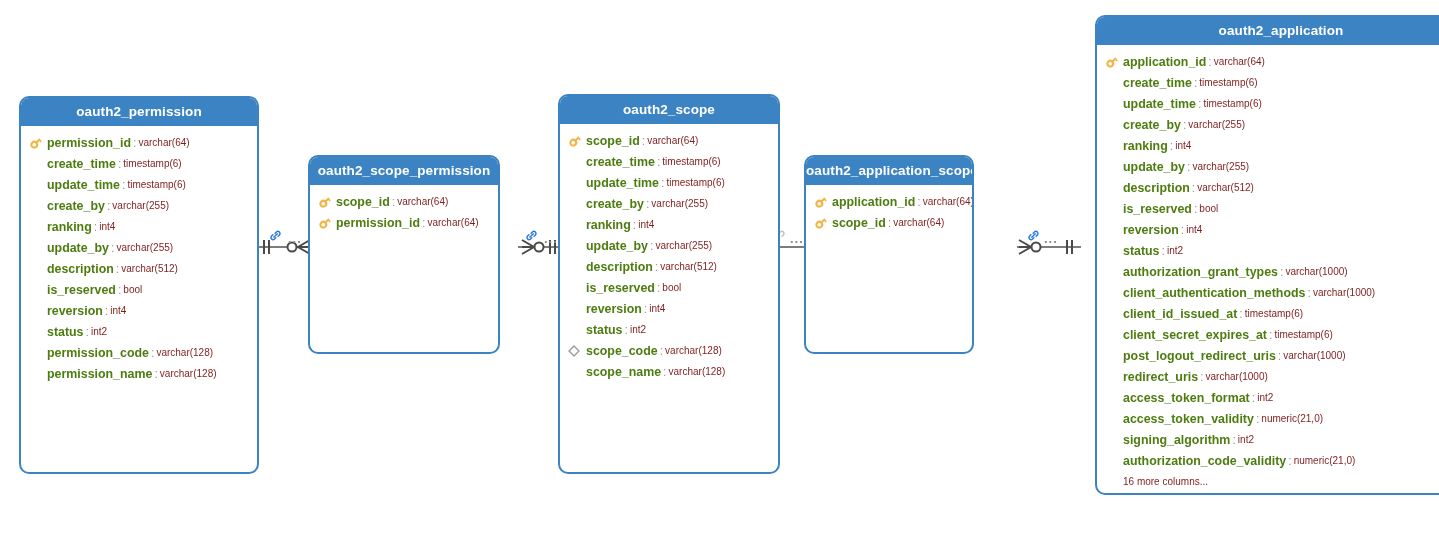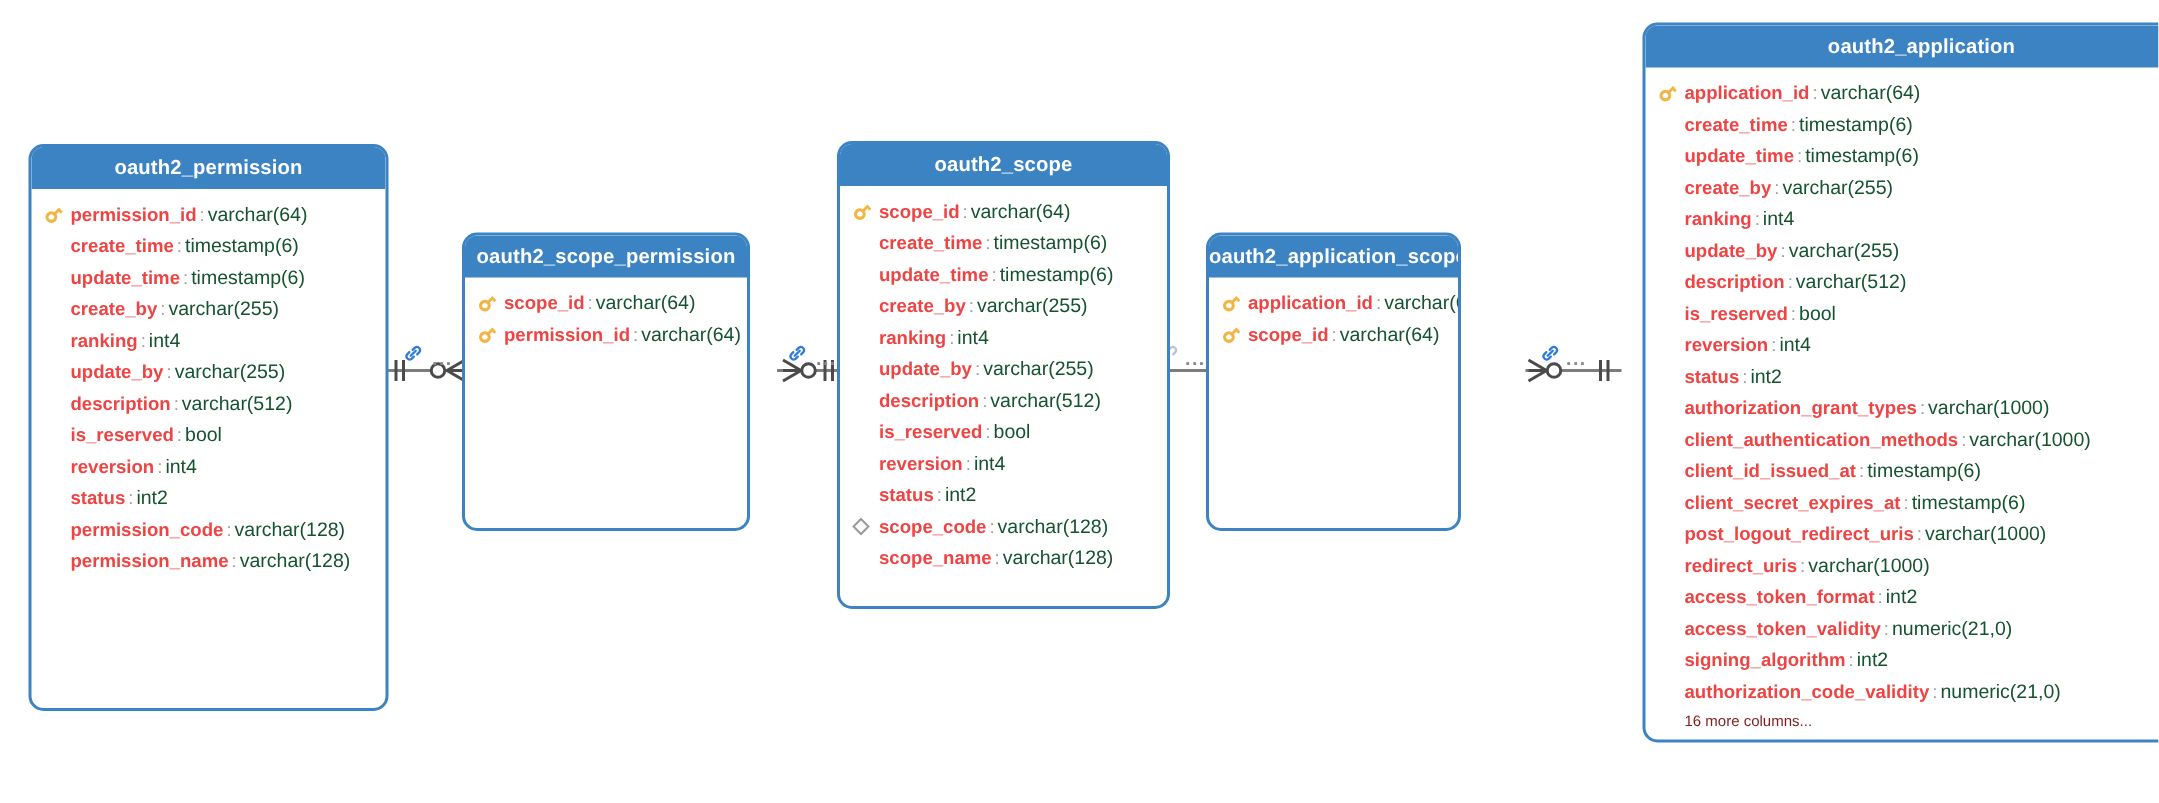--- a/index.html
+++ b/index.html
@@ -54,34 +54,34 @@
   }
   .col-icon {
     width: 18px;
     min-width: 18px;
     height: 16px;
     display: inline-flex;
     align-items: center;
     justify-content: flex-start;
   }
   .col-name {
-    color: #ef4444;
+    color: #4d7c0f;
     font-weight: bold;
     font-size: 12.4px;
   }
   .col-sep {
     color: #9b9b9b;
     font-weight: normal;
     padding: 0 2px 0 2px;
     font-size: 12.4px;
   }
   .col-type {
-    color: #14532d;
+    color: #7f1d1d;
     font-weight: normal;
-    font-size: 13px;
+    font-size: 10px;
   }
   .col-more {
     color: #7f1d1d;
     font-size: 10px;
     padding-left: 26px;
     height: 21px;
     line-height: 21px;
     white-space: nowrap;
   }
 
@@ -311,21 +311,21 @@
               </g>
             </svg>
           </span>
           <span class="col-name">permission_id</span>
           <span class="col-sep">:</span>
           <span class="col-type">varchar(64)</span>
         </div>
       </div>
   </div>
 
-  <div class="entity" style="left:558px; top:94px; width:222px; height:312px;">
+  <div class="entity" style="left:558px; top:94px; width:222px; height:380px;">
     <div class="entity-header">oauth2_scope</div>
     <div class="entity-body">
         <div class="col-row">
           <span class="col-icon key-icon">
             <svg width="14" height="14" viewBox="0 0 16 16">
               <g transform="rotate(-45 8 8)">
                 <circle cx="5.2" cy="8" r="3.3" fill="none" stroke="#f2b544" stroke-width="2.4"></circle>
                 <rect x="8" y="6.9" width="6.4" height="2.2" fill="#f2b544"></rect>
                 <rect x="12.1" y="8.9" width="2.1" height="2.4" fill="#f2b544"></rect>
               </g>

